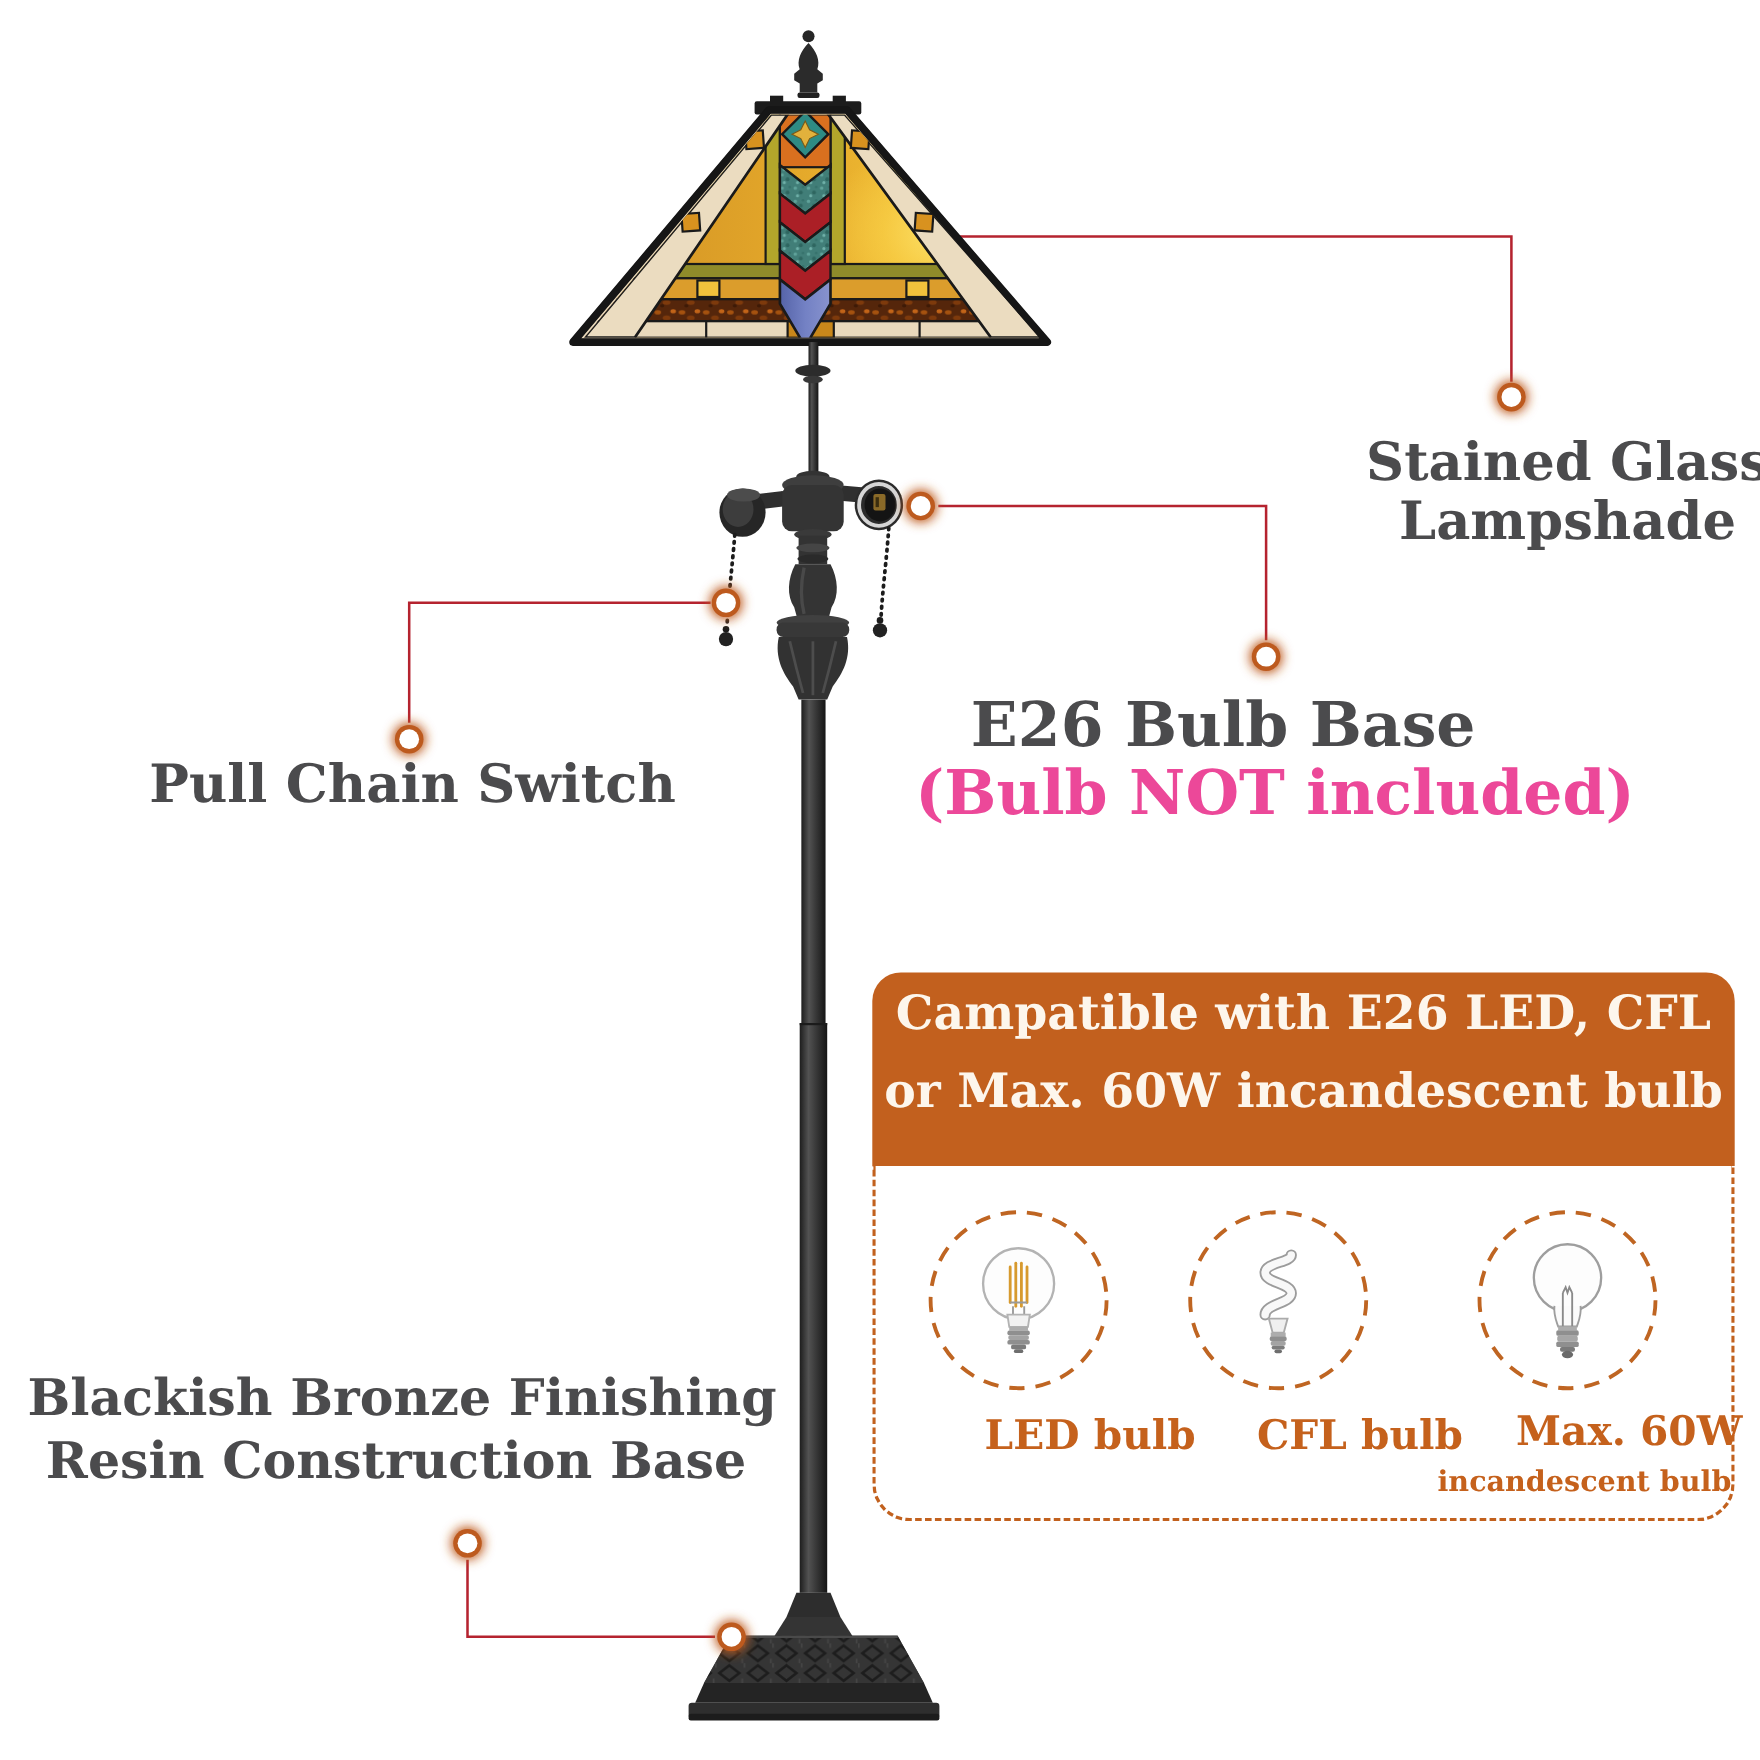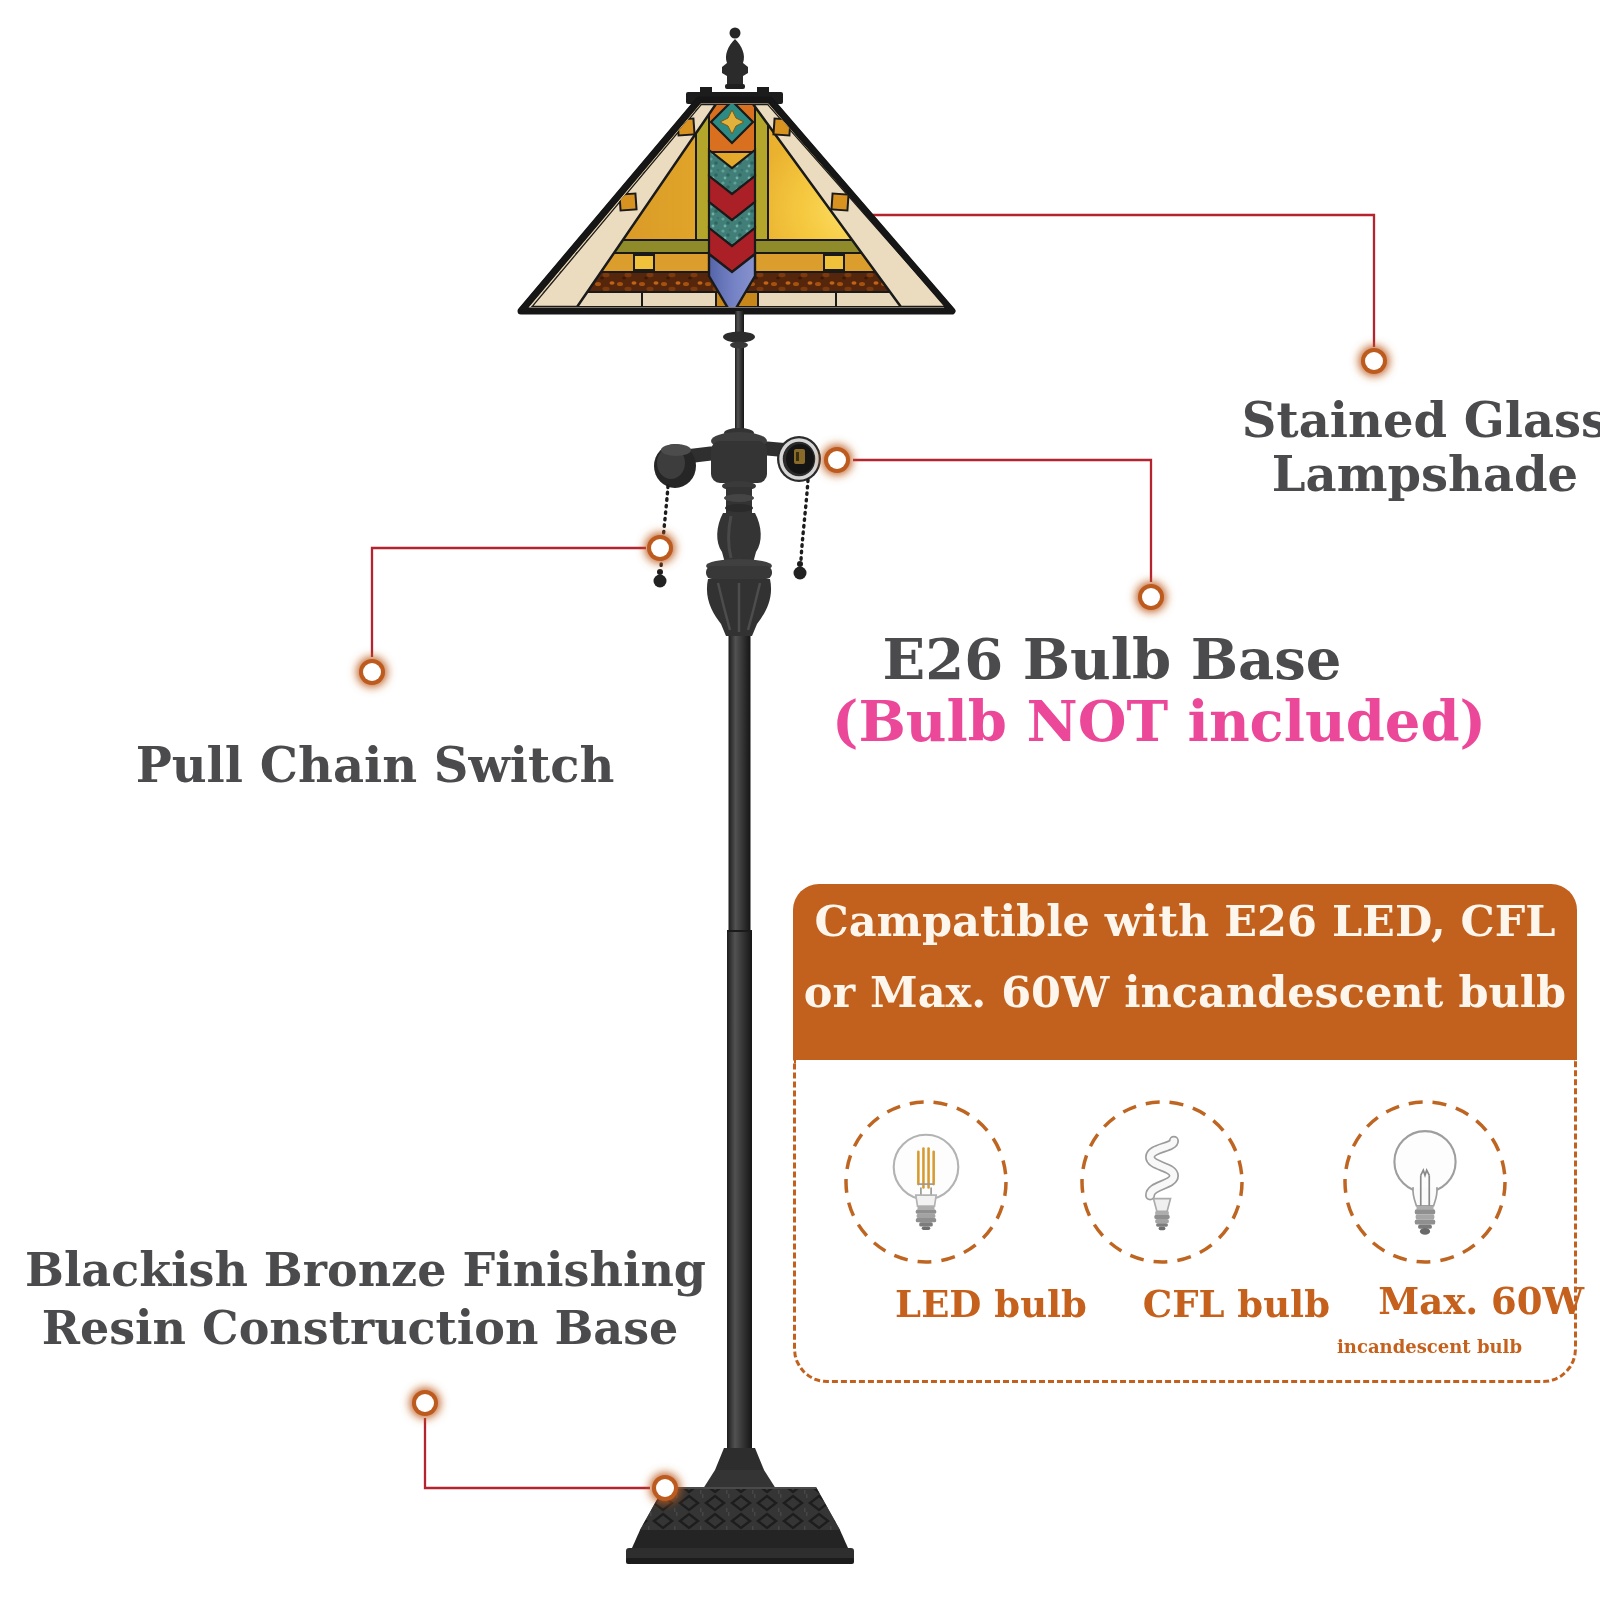--- a/index.html
+++ b/index.html
@@ -7,21 +7,21 @@
     position:relative;width:1600px;height:1600px;background:#ffffff;overflow:hidden;
     font-family:"DejaVu Serif","Liberation Serif",serif;
   }
   .art{position:absolute;left:0;top:0;z-index:1;}
   .txt{position:absolute;z-index:3;font-weight:bold;color:#4B4B4D;text-align:center;}
   .txt .ln{white-space:nowrap;}
   .big{font-size:48px;line-height:54px;}
   .orange{color:#ec4899;}
   
   .lbl-shade{left:1200px;top:393px;width:450px;}
-  .lbl-pull{left:95px;top:739px;width:560px;font-size:48px;line-height:52px;}
+  .lbl-pull{left:95px;top:687px;width:560px;font-size:48px;line-height:52px;}
   .lbl-e26{left:832px;top:628px;width:560px;font-size:56px;line-height:62px;}
   .lbl-base{left:25px;top:1241px;width:670px;font-size:46px;line-height:58px;}
   
   .compat-header{
     position:absolute;left:793px;top:884px;width:784px;height:176px;z-index:2;
     background:#C2601E;border-radius:26px 26px 0 0;box-sizing:border-box;
     color:#FDF6EC;font-weight:bold;font-size:43px;line-height:71px;
     text-align:center;padding-top:2px;
   }
   .compat-header .ln{white-space:nowrap;}
@@ -32,21 +32,21 @@
   }
   .bulb-cell{position:absolute;z-index:3;width:170px;height:170px;}
   .cell-led{left:841px;top:1097px;}
   .cell-cfl{left:1077px;top:1097px;}
   .cell-inc{left:1340px;top:1097px;}
   .bulb-label{position:absolute;z-index:3;width:320px;text-align:right;
     font-weight:bold;color:#C5611C;font-size:37px;line-height:40px;white-space:nowrap;}
   .bl-led{left:767px;top:1284px;}
   .bl-cfl{left:1010px;top:1284px;}
   .bl-inc{left:1264px;top:1281px;}
-  .bl-inc-sub{left:1202px;top:1332px;font-size:18px;line-height:30px;}
+  .bl-inc-sub{left:1254px;top:1332px;font-size:26px;line-height:30px;}
 </style>
 </head>
 <body>
 
 <div class="canvas">
 
   <svg class="art" width="1600" height="1600" viewBox="0 0 1600 1600">
     <defs>
       <linearGradient id="gradPole" x1="0" y1="0" x2="1" y2="0">
         <stop offset="0" stop-color="#1d1d1d"></stop>

